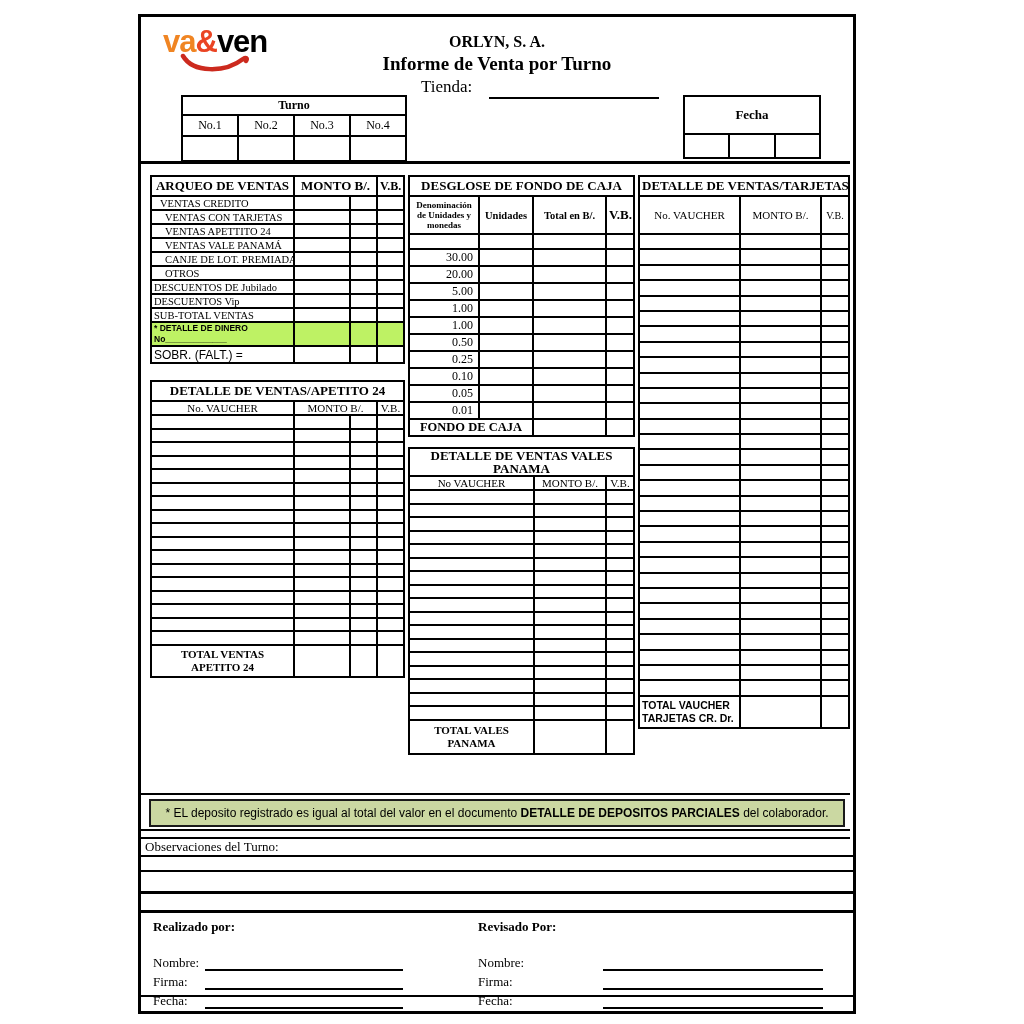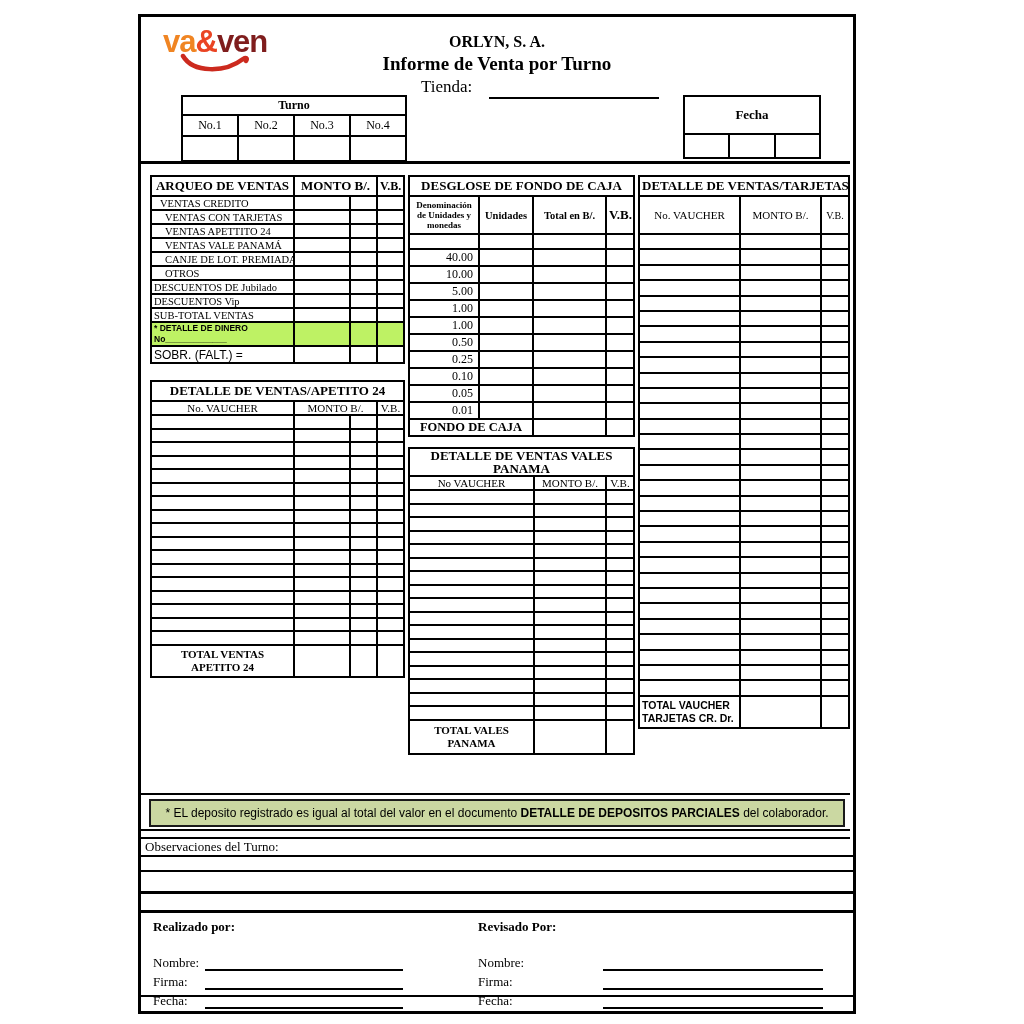--- a/index.html
+++ b/index.html
@@ -3,21 +3,21 @@
 <meta charset="utf-8">
 <style>
   html,body{margin:0;padding:0;background:#fff;}
   .page{position:relative;width:1024px;height:1024px;background:#fff;overflow:hidden;
         font-family:"Liberation Serif","DejaVu Serif",serif;color:#000;}
   .form{position:absolute;left:138px;top:14px;width:712px;height:994px;border:3px solid #000;background:#fff;}
 
   
   .logo{position:absolute;left:22px;top:10px;width:120px;height:48px;}
   .logo .word{font-family:"Liberation Sans","DejaVu Sans",sans-serif;font-weight:bold;font-size:31px;letter-spacing:-1px;line-height:30px;}
-  .logo .p1{color:#f08523;} .logo .p2{color:#ea4423;} .logo .p3{color:#7f1d1d;}
+  .logo .p1{color:#f08523;} .logo .p2{color:#ea4423;} .logo .p3{color:#000000;}
   .logo svg{position:absolute;left:14px;top:26px;}
   .company{position:absolute;left:0;top:16px;width:100%;text-align:center;font-weight:bold;font-size:16px;}
   .title{position:absolute;left:0;top:36px;width:100%;text-align:center;font-weight:bold;font-size:19px;}
   .tienda{position:absolute;left:280px;top:60px;font-size:17px;}
   .tienda-line{position:absolute;left:348px;top:80px;width:170px;border-bottom:2px solid #000;}
 
   .turno-box{position:absolute;left:40px;top:78px;width:226px;}
   .fecha-box{position:absolute;left:542px;top:78px;width:138px;}
   .mini td,.mini th{border:2px solid #000;}
   .mini{border-collapse:collapse;table-layout:fixed;width:100%;}
@@ -391,27 +391,27 @@
       </tr>
       </tbody>
           <tbody id="desglose-body">
             <tr>
               <td class="denom"></td>
               <td></td>
               <td></td>
               <td></td>
             </tr>
             <tr>
-              <td class="denom">40.00</td>
-              <td></td>
-              <td></td>
-              <td></td>
-            </tr>
-            <tr>
-              <td class="denom">10.00</td>
+              <td class="denom">30.00</td>
+              <td></td>
+              <td></td>
+              <td></td>
+            </tr>
+            <tr>
+              <td class="denom">20.00</td>
               <td></td>
               <td></td>
               <td></td>
             </tr>
             <tr>
               <td class="denom">5.00</td>
               <td></td>
               <td></td>
               <td></td>
             </tr>

